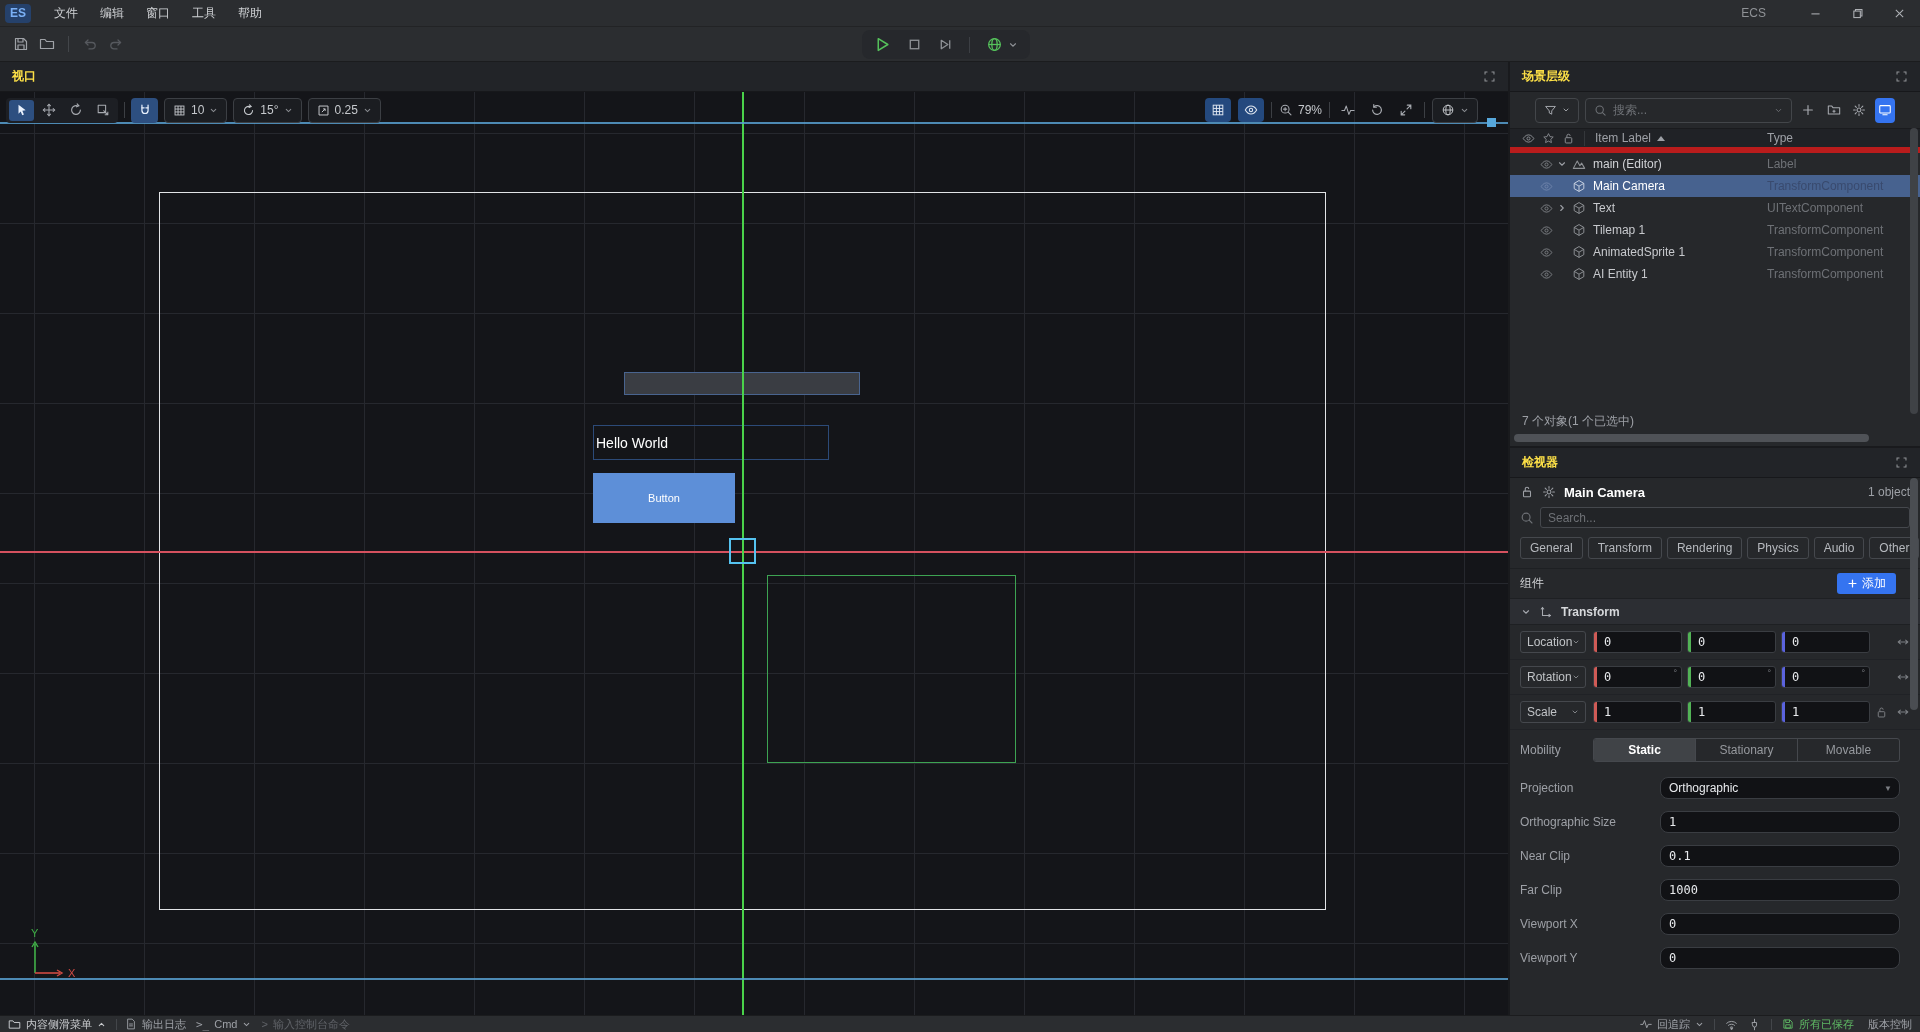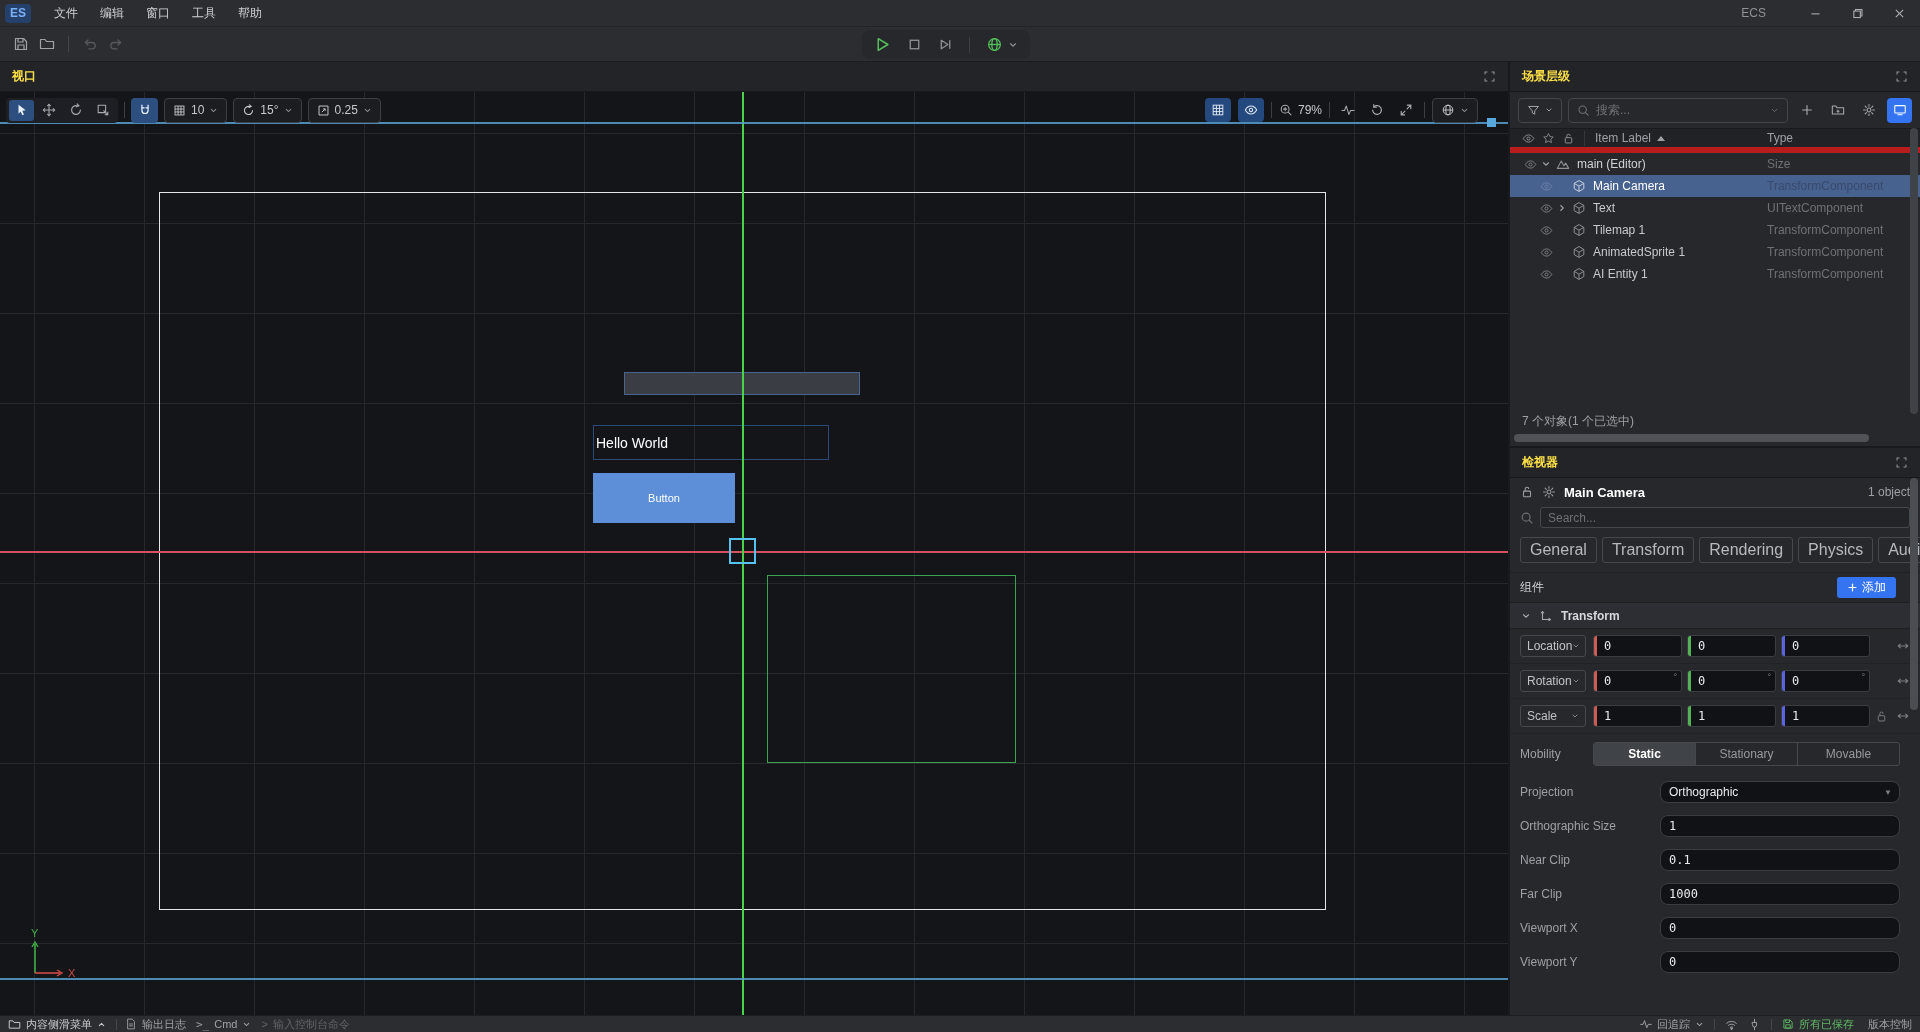--- a/index.html
+++ b/index.html
@@ -61,60 +61,60 @@
   .snap-btn{width:27px;height:25px;border-radius:4px;background:#2d4f80;color:#e9f1fd;display:flex;align-items:center;justify-content:center}
   .chip-dd{height:25px;border:1px solid #3c3f44;background:#1b1d21;border-radius:4px;display:flex;align-items:center;gap:5px;padding:0 8px;color:#c6c9cd}
   .chip-dd .chev{color:#8a8d92}
   .vtools-right{position:absolute;top:5px;right:30px;height:26px;display:flex;align-items:center;gap:7px;z-index:10}
   .sq-btn{width:26px;height:24px;border-radius:4px;display:flex;align-items:center;justify-content:center;color:#dfe6f0;background:#24497e}
   .vr-ic{color:#a7aab0;display:flex;align-items:center;justify-content:center;width:22px;height:22px}
   .zoomgrp{display:flex;align-items:center;gap:5px;color:#c6c9cd}
 
   
   .hier{height:384px;flex:none;display:flex;flex-direction:column;position:relative;background:#26282b}
-  .hier-toolbar{height:36px;flex:none;display:flex;align-items:center;gap:6px;padding:0 8px}
+  .hier-toolbar{height:36px;flex:none;display:flex;align-items:center;gap:6px;padding:0 25px}
   .filter-btn{height:25px;border:1px solid #43464a;border-radius:4px;display:flex;align-items:center;gap:5px;padding:0 8px;color:#a7aab0}
   .searchbox{flex:1;height:25px;border:1px solid #43464a;border-radius:4px;display:flex;align-items:center;gap:6px;padding:0 8px;color:#6e7176}
   .searchbox input{flex:1;background:transparent;border:none;outline:none;color:#ced0d6;font-family:"Liberation Sans",sans-serif;font-size:12px}
   .searchbox input::placeholder{color:#6e7176}
   .mini-btn{width:25px;height:25px;border-radius:4px;display:flex;align-items:center;justify-content:center;color:#a7aab0}
   .mini-btn.blue{background:#3574f0;color:#fff}
   .colhead{height:25px;flex:none;display:flex;align-items:center;background:#202226;border-top:1px solid #1a1b1e;border-bottom:6px solid #b91c1c;color:#9da0a6;position:relative;padding-left:12px}
   .colhead .hicons{display:flex;gap:7px;width:62px;color:#8b8e93}
   .colhead .coldiv{width:1px;height:15px;background:#34373b;margin-right:10px}
   .sort-tri{width:0;height:0;border-left:4px solid transparent;border-right:4px solid transparent;border-bottom:5px solid #9da0a6;display:inline-block;margin-left:6px}
   .coltype{position:absolute;left:257px}
   .h-rows{flex:none}
   .h-row{height:22px;display:flex;align-items:center;position:relative;color:#c7c9cd}
   .h-row .eye{color:#7b7e83}
   .h-row .slot{width:16px;display:flex;justify-content:center;flex:none}
   .h-row .obj-ic{width:18px;flex:none;display:flex;justify-content:center;color:#8f9296;margin-right:5px}
   .h-row .type{position:absolute;left:257px;color:#6e7176}
-  .h-row.root{padding-left:12px}
+  .h-row.root{padding-left:28px}
   .h-row.child{padding-left:28px}
   .h-row.selected{background:#47628f;color:#fff}
   .h-row.selected .type{color:#394a6e}
   .h-row.selected .eye{color:#6f84ab}
   .mountain{color:#6f9ff0}
   .hier-status{margin-top:auto;height:22px;display:flex;align-items:center;padding-left:12px;color:#9da0a6}
   .hscroll{height:8px;flex:none;margin:2px 4px 4px 4px;border-radius:4px}
   .hscroll .thumb{height:8px;width:355px;background:#4f5257;border-radius:4px}
   .vscroll-hier{position:absolute;right:2px;top:66px;width:8px;height:286px;background:#3f4246;border-radius:4px}
 
   
   .insp{flex:1;display:flex;flex-direction:column;background:#26282b;border-top:2px solid #191a1d;position:relative;overflow:hidden}
   .obj-row{height:28px;flex:none;display:flex;align-items:center;gap:8px;padding:0 10px;color:#9da0a6}
   .obj-name{color:#fff;font-weight:bold;font-size:13px}
   .obj-count{margin-left:auto;color:#9da0a6}
   .insp-search{flex:none;display:flex;align-items:center;gap:6px;margin:1px 10px 4px 10px;color:#6e7176}
   .insp-search .ibox{flex:1;height:21px;border:1px solid #45484d;border-radius:3px;display:flex;align-items:center;padding:0 7px;background:#222427}
   .insp-search input{flex:1;background:transparent;border:none;outline:none;color:#ced0d6;font-size:12px;font-family:"Liberation Sans",sans-serif}
   .insp-search input::placeholder{color:#6e7176}
   .tabs{flex:none;display:flex;gap:5px;padding:5px 10px 9px 10px}
-  .chip{border:1px solid #45484d;border-radius:3px;padding:3px 9px;color:#b6b9be;font-size:16px}
+  .chip{border:1px solid #45484d;border-radius:3px;padding:3px 9px;color:#b6b9be;font-size:12px}
   .comp-row{height:30px;flex:none;display:flex;align-items:center;padding:0 10px;border-top:1px solid #1e2023}
   .comp-label{color:#d0d2d5}
   .add-btn{margin-left:auto;margin-right:14px;background:#3574f0;color:#fff;border-radius:3px;height:21px;display:flex;align-items:center;gap:4px;padding:0 10px}
   .sect-head{height:27px;flex:none;display:flex;align-items:center;gap:8px;padding:0 11px;background:#2c2e33;border-top:1px solid #1e2023;border-bottom:1px solid #1e2023;color:#d6d8db;font-weight:bold}
   .sect-head .chev,.sect-head .sic{color:#a7aab0}
   .t-row{flex:none;display:flex;align-items:center;padding:6px 10px;border-bottom:1px solid #202226}
   .axis-dd{width:66px;height:22px;border:1px solid #45484d;border-radius:3px;display:flex;align-items:center;justify-content:space-between;padding:0 6px;color:#c0c3c6;flex:none}
   .vwrap{display:flex;gap:5px;margin-left:7px}
   .vinput{position:relative;width:89px;height:22px;background:#111215;border:1px solid #3a3d42;border-radius:3px;display:flex;align-items:center;overflow:hidden}
   .vinput .cbar{position:absolute;left:0;top:0;bottom:0;width:3px}
@@ -571,21 +571,21 @@
               <svg width="10" height="10" viewBox="0 0 16 16" fill="none" stroke="currentColor" stroke-width="1.8" stroke-linecap="round">
                 <path d="M4 6l4 4 4-4"></path>
               </svg>
             </span>
           <span class="obj-ic mountain ic">
               <svg width="14" height="14" viewBox="0 0 16 16" fill="none" stroke="currentColor" stroke-width="1.2" stroke-linejoin="round">
                 <path d="M1.5 13L6 4.5l3 5.5 2-3 3.5 6z"></path>
               </svg>
             </span>
           <span style="color:#d0d2d6">main (Editor)</span>
-          <span class="type">Size</span>
+          <span class="type">Label</span>
         </div>
         <div class="h-row child selected">
           <span class="slot eye ic">
               <svg width="13" height="13" viewBox="0 0 16 16" fill="none" stroke="currentColor" stroke-width="1.2">
                 <path d="M1.5 8s2.5-4.5 6.5-4.5S14.5 8 14.5 8 12 12.5 8 12.5 1.5 8 1.5 8z"></path>
                 <circle cx="8" cy="8" r="1.9"></circle>
               </svg>
             </span>
           <span class="slot"></span>
           <span class="obj-ic ic" style="color:#c9d2e2">

